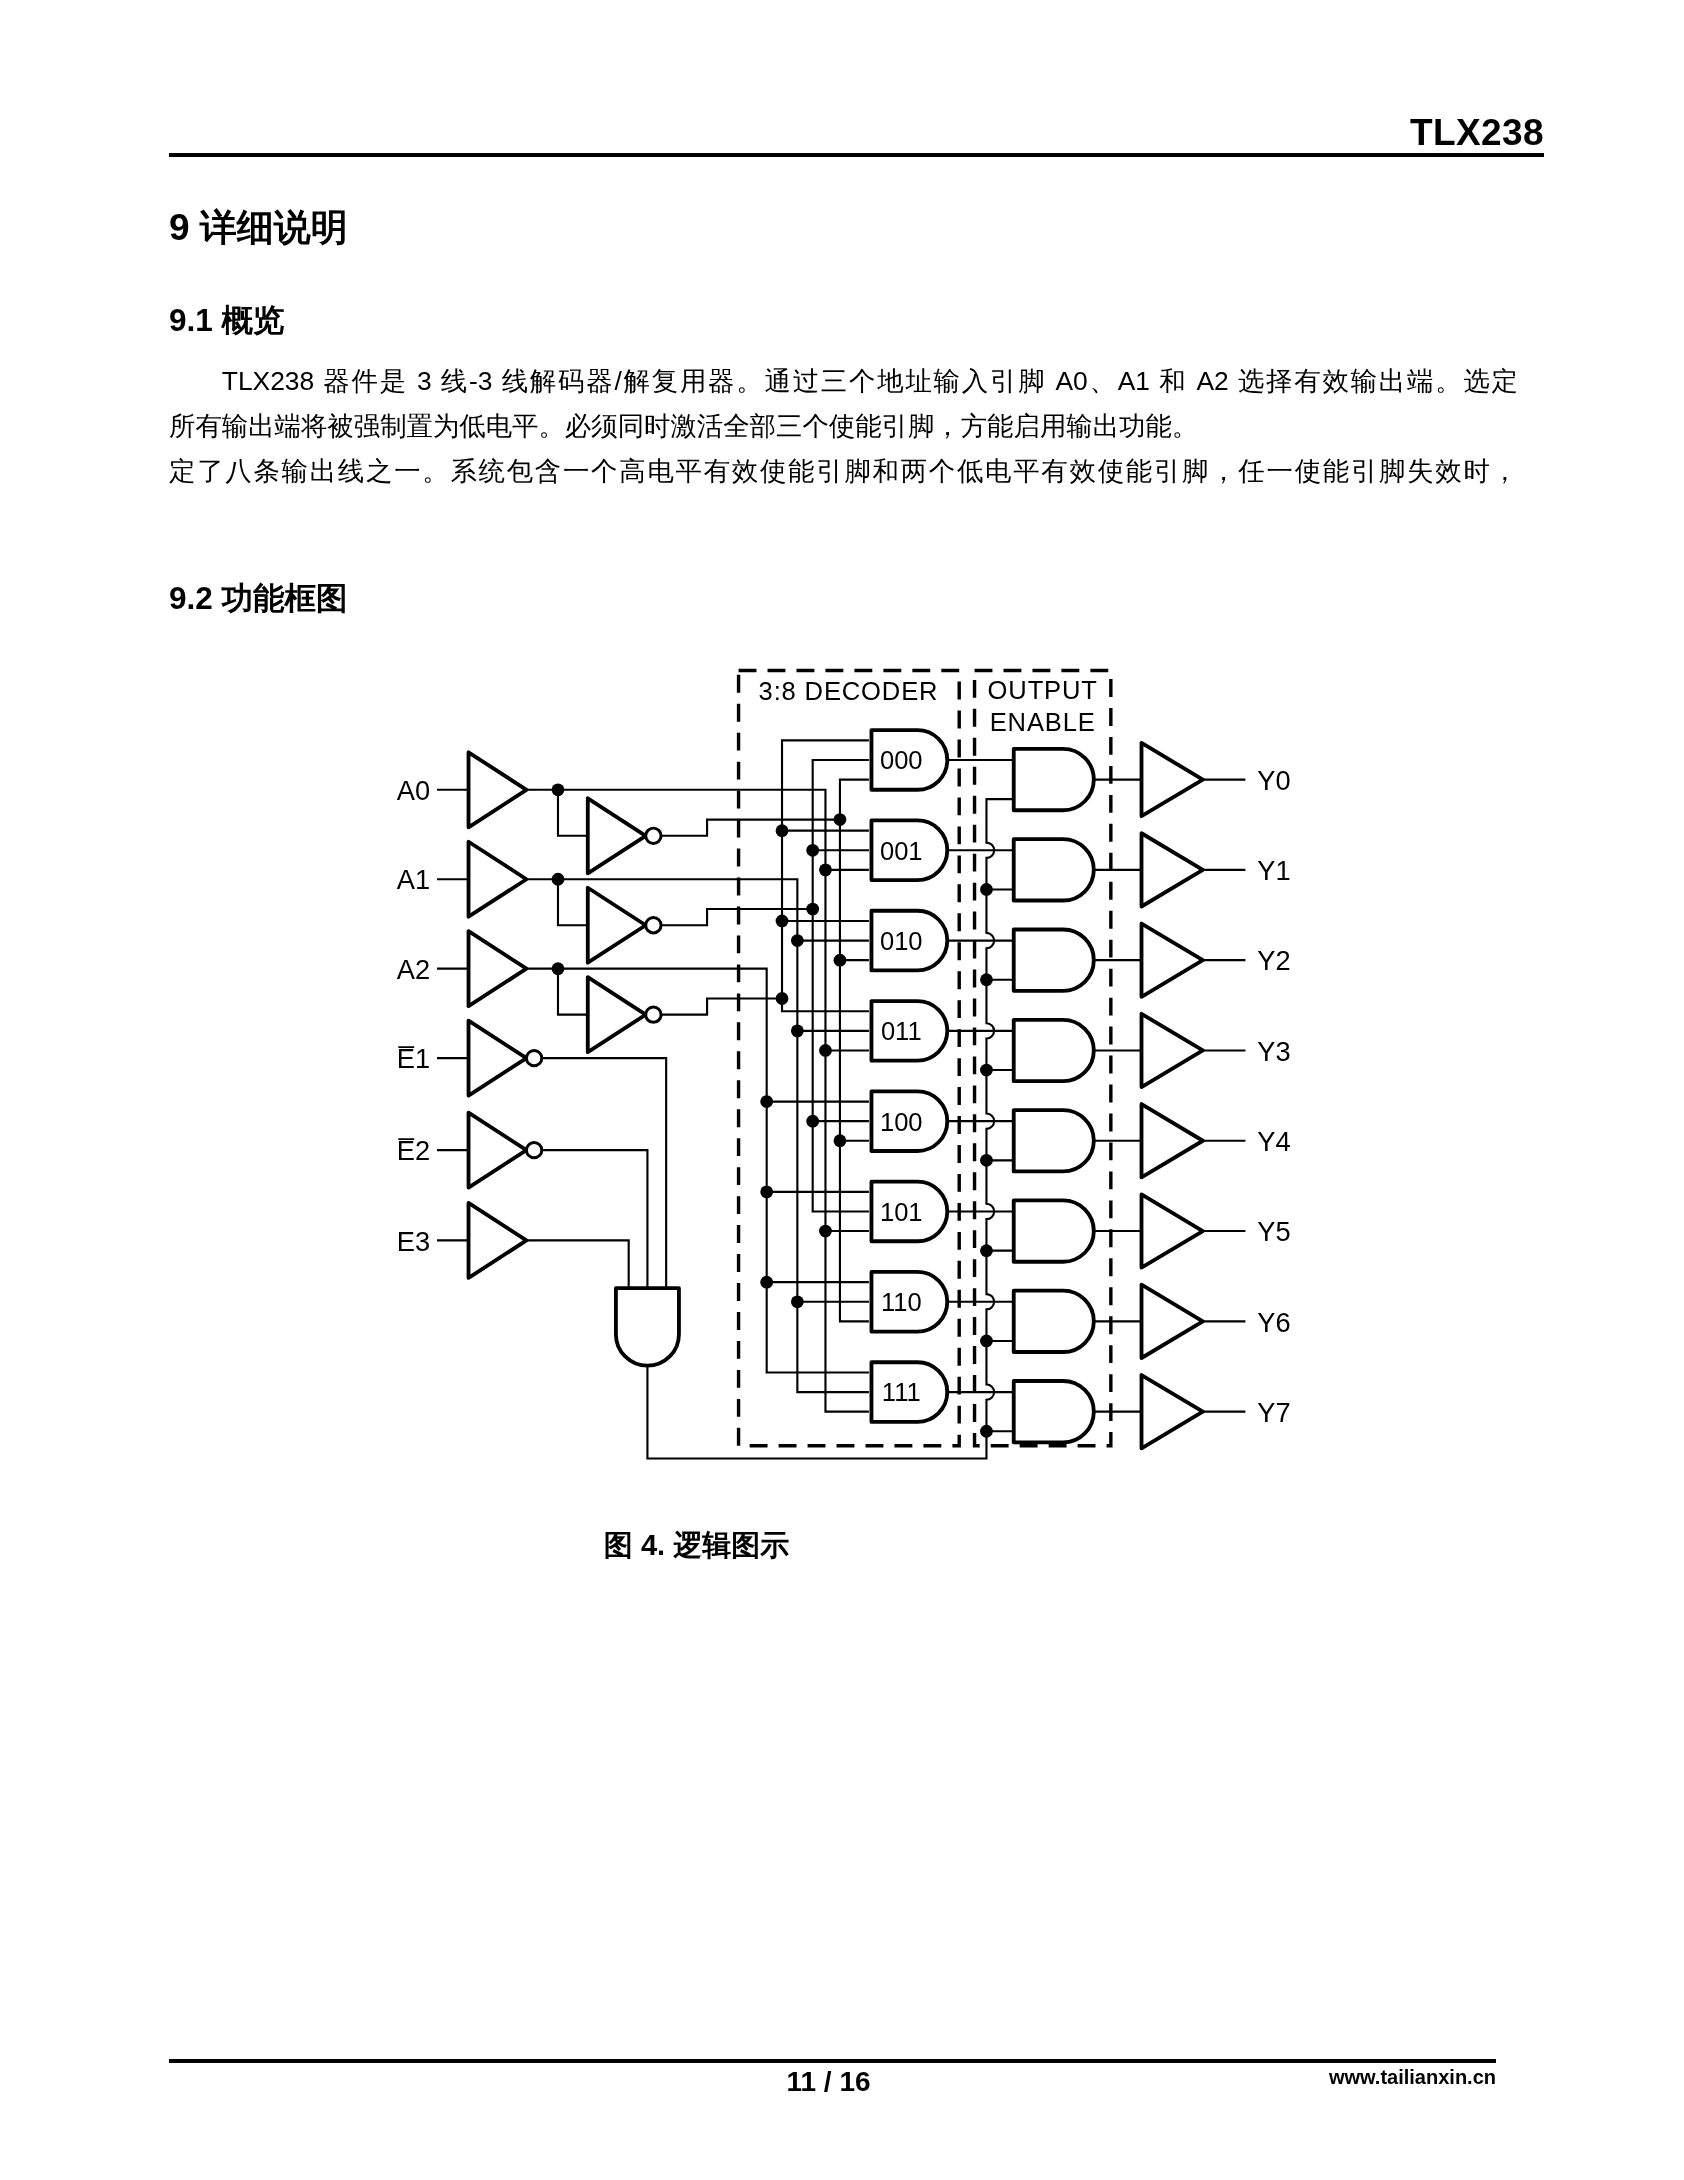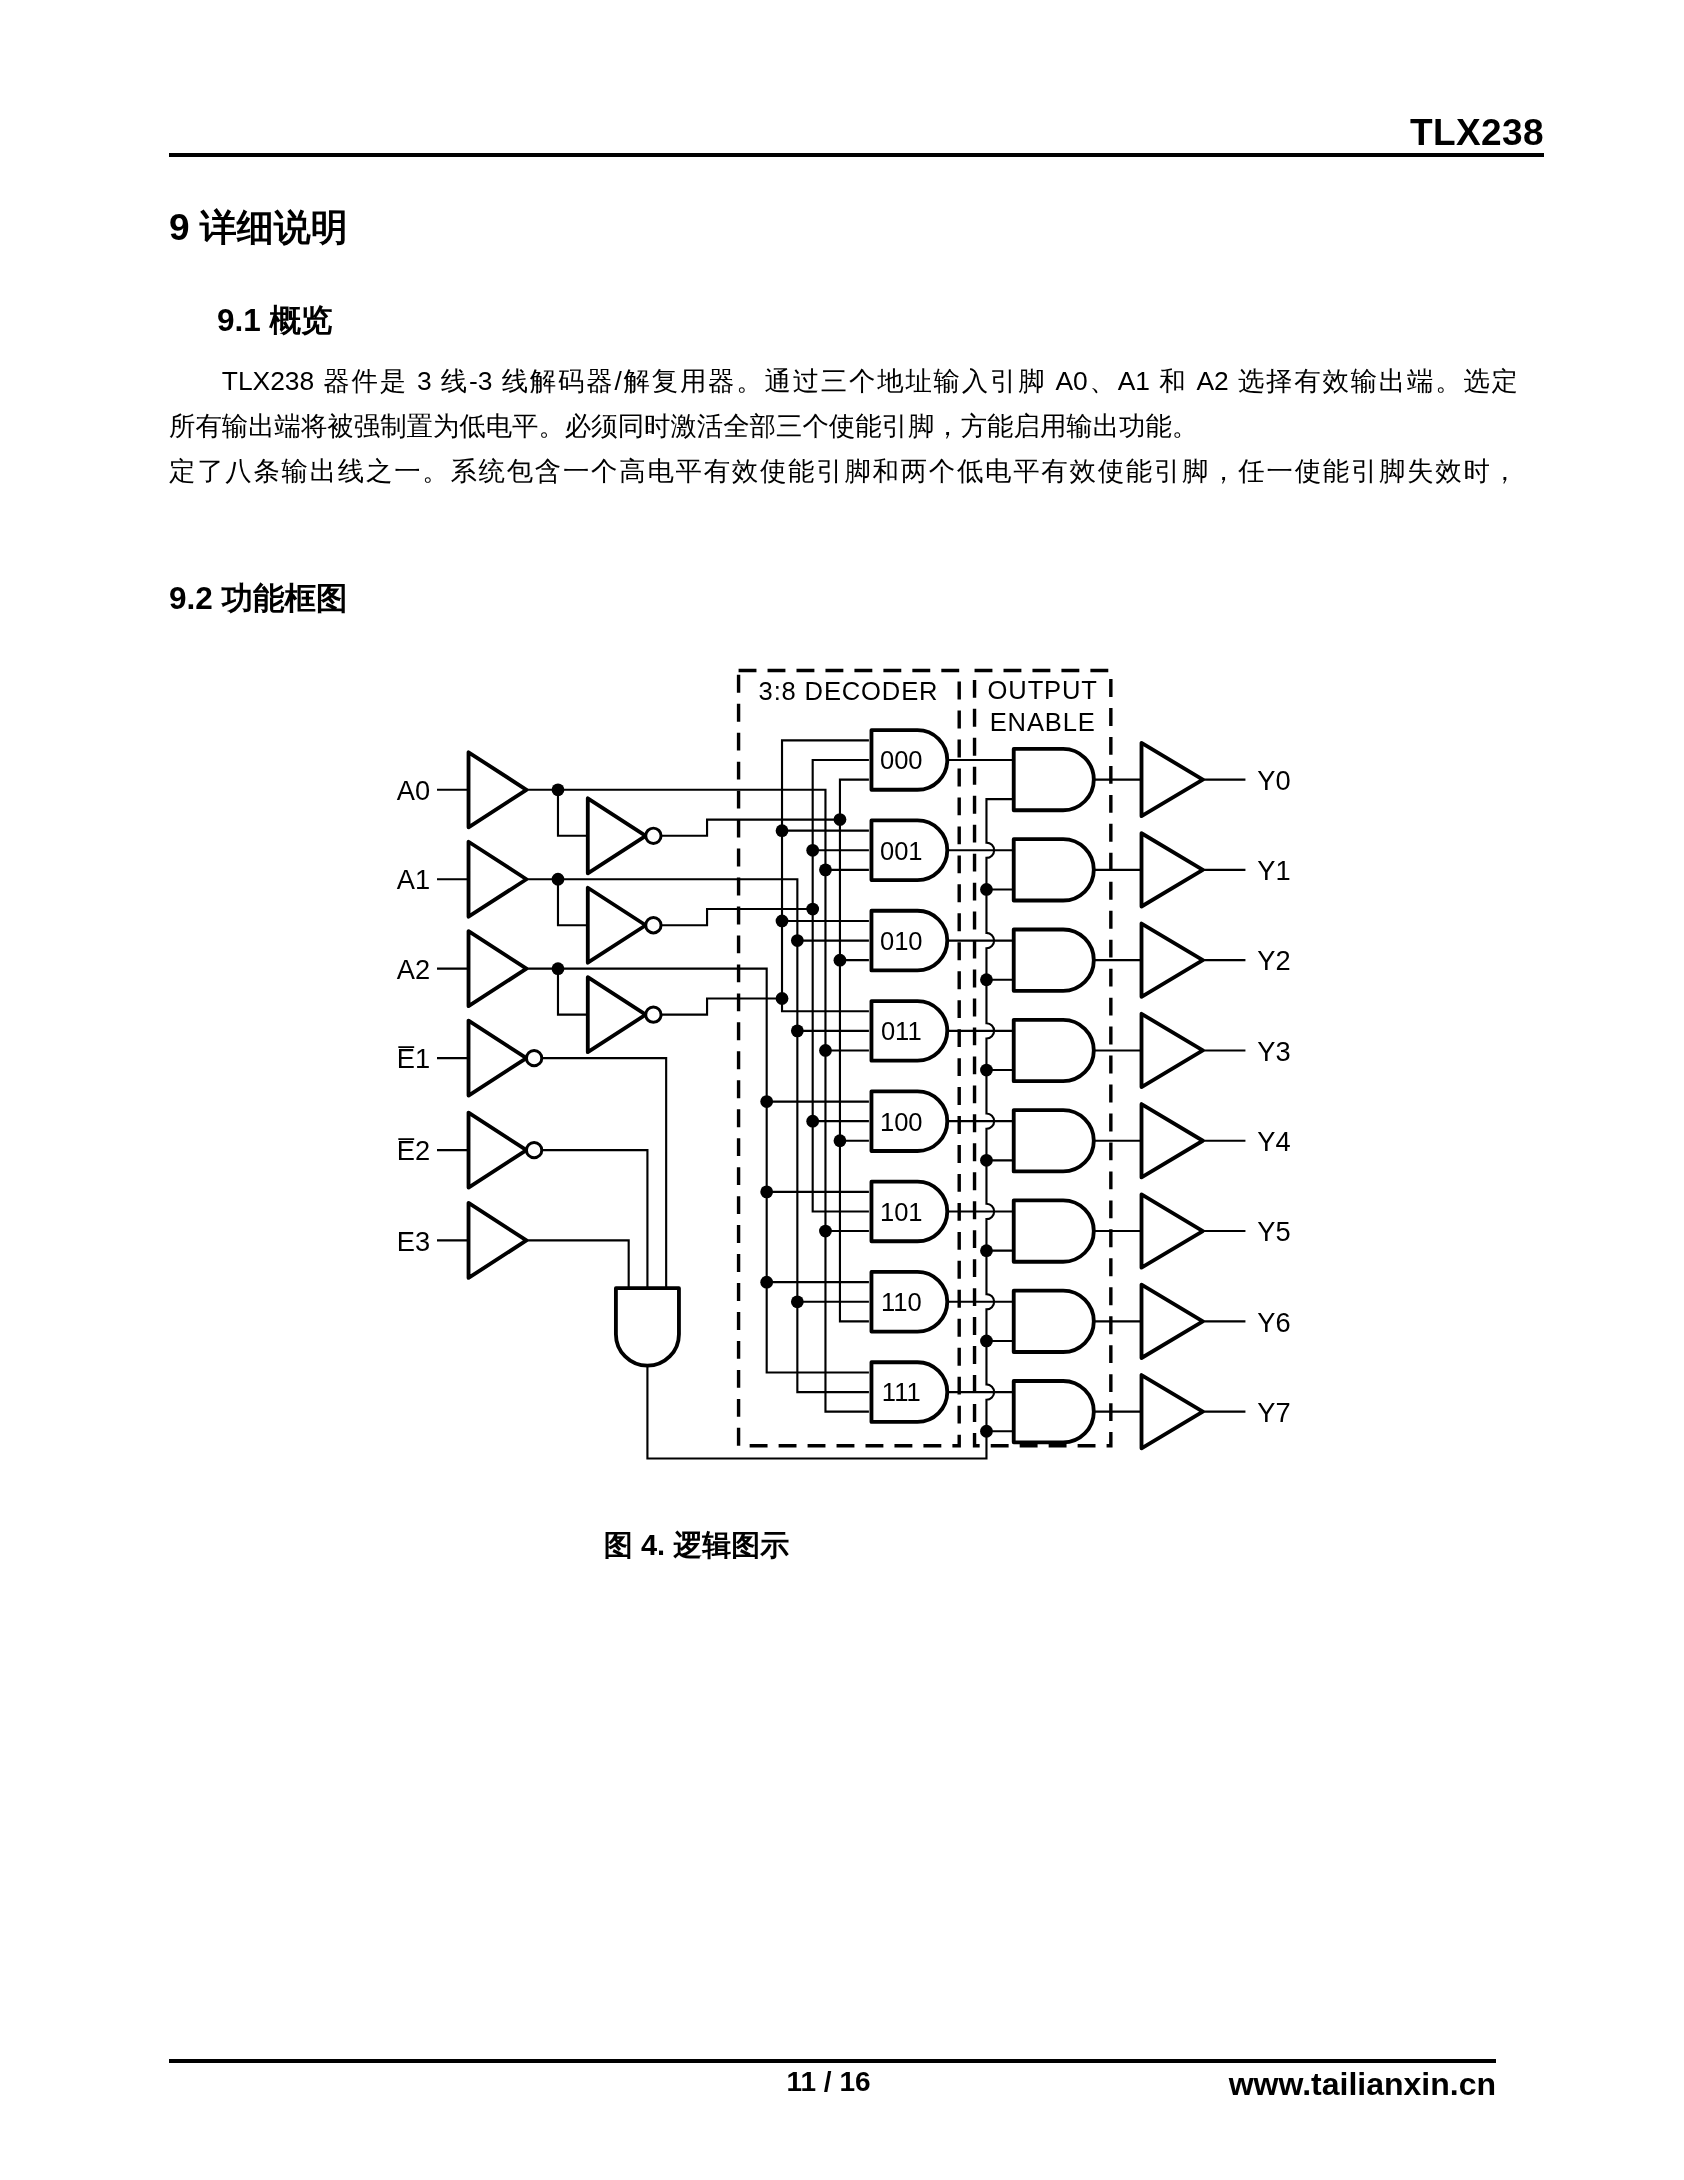--- a/index.html
+++ b/index.html
@@ -5,30 +5,30 @@
   html,body{margin:0;padding:0;}
   body{
     width:1685px;height:2181px;background:#ffffff;position:relative;
     font-family:"Liberation Sans","DejaVu Sans",sans-serif;color:#000;
     overflow:hidden;
   }
   .abs{position:absolute;}
   .header-title{top:112px;right:141px;font-size:37px;font-weight:bold;letter-spacing:0.4px;}
   .header-rule{left:169px;top:153px;width:1375px;height:4.3px;background:#000;}
   .h1{left:169px;top:203px;font-size:37px;font-weight:bold;}
-  .h2a{left:169px;top:300px;font-size:31.5px;font-weight:bold;margin-left:48px;}
+  .h2a{left:169px;top:300px;font-size:31.5px;font-weight:bold;}
   .para{left:169px;top:359px;width:1349px;font-size:26.4px;line-height:45px;}
   .para-line{text-align:justify;text-align-last:justify;}
   .para-line.first{text-indent:2em;}
   .para-line.last{text-align-last:auto;}
   .h2b{left:169px;top:578px;font-size:31.5px;font-weight:bold;}
   .caption{left:0;top:1526px;width:1393px;text-align:center;font-size:29px;font-weight:bold;}
   .footer-rule{left:169px;top:2059px;width:1327px;height:4.3px;background:#000;}
   .footer-page{left:165px;top:2066px;width:1327px;text-align:center;font-size:28px;font-weight:bold;}
-  .footer-site{right:189px;top:2066px;font-size:32px;font-weight:bold;}
+  .footer-site{right:189px;top:2066px;font-size:20px;font-weight:bold;}
   svg{position:absolute;left:0;top:0;}
   svg text{font-family:"Liberation Sans","DejaVu Sans",sans-serif;fill:#000;}
   .wire{fill:none;stroke:#000;stroke-width:2.5px;}
   .gate{fill:#fff;stroke:#000;stroke-width:4.5px;stroke-linejoin:round;}
   .bubble{fill:#fff;stroke:#000;stroke-width:3.5px;}
   .dot{fill:#000;stroke:none;}
   .dashed-box{fill:none;stroke:#000;stroke-width:4px;stroke-dasharray:21 13;}
   .box-label{font-size:30px;letter-spacing:1px;}
   .gate-label{font-size:30px;}
   .pin-label{font-size:32px;}

